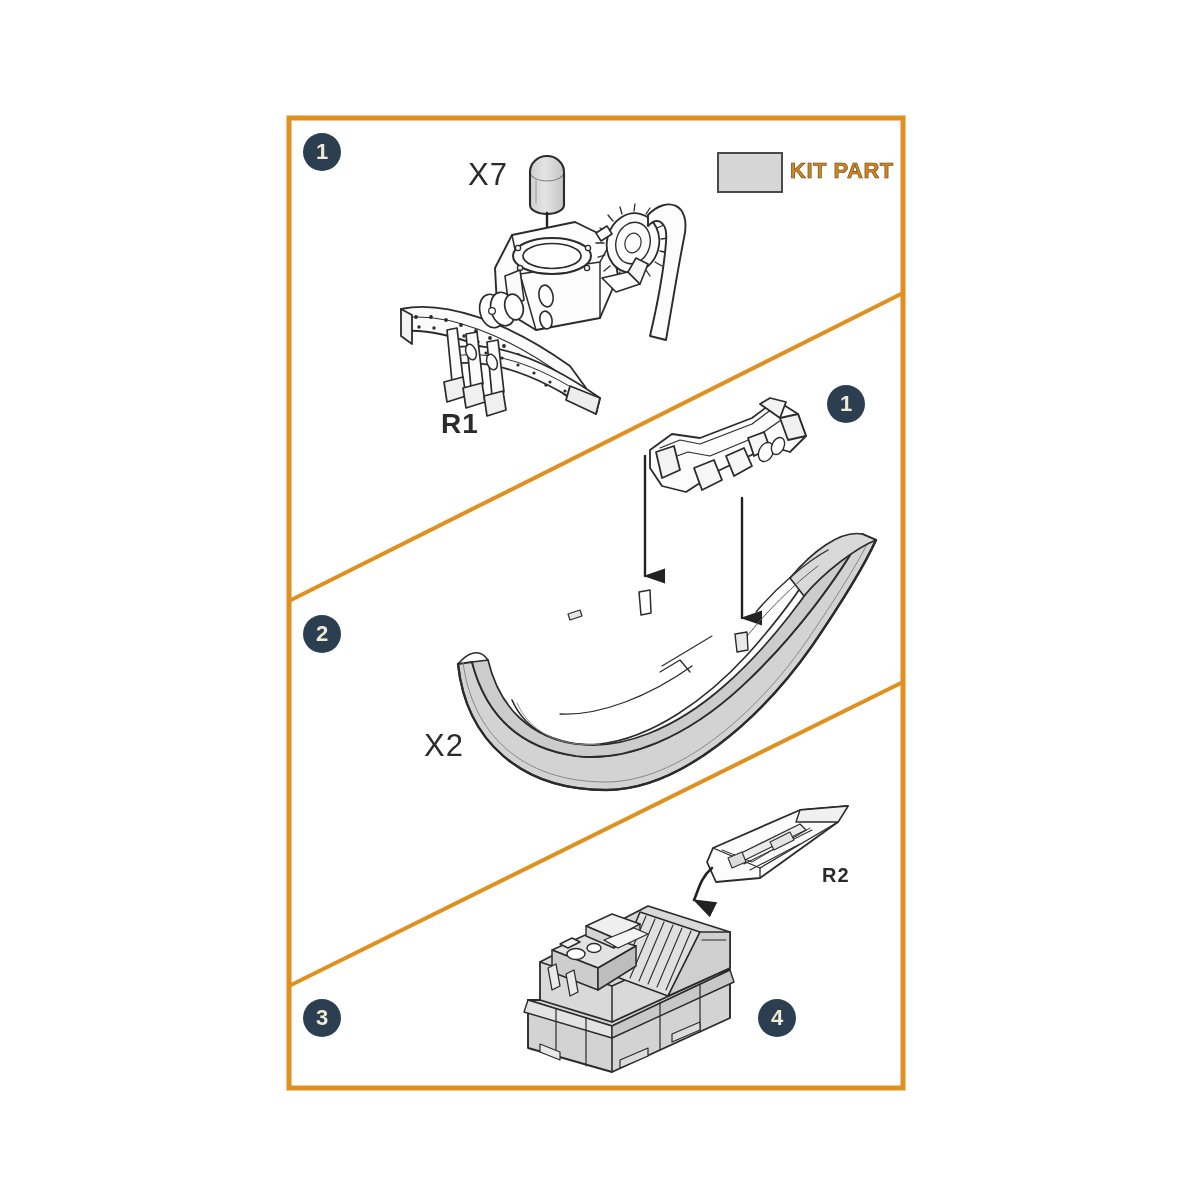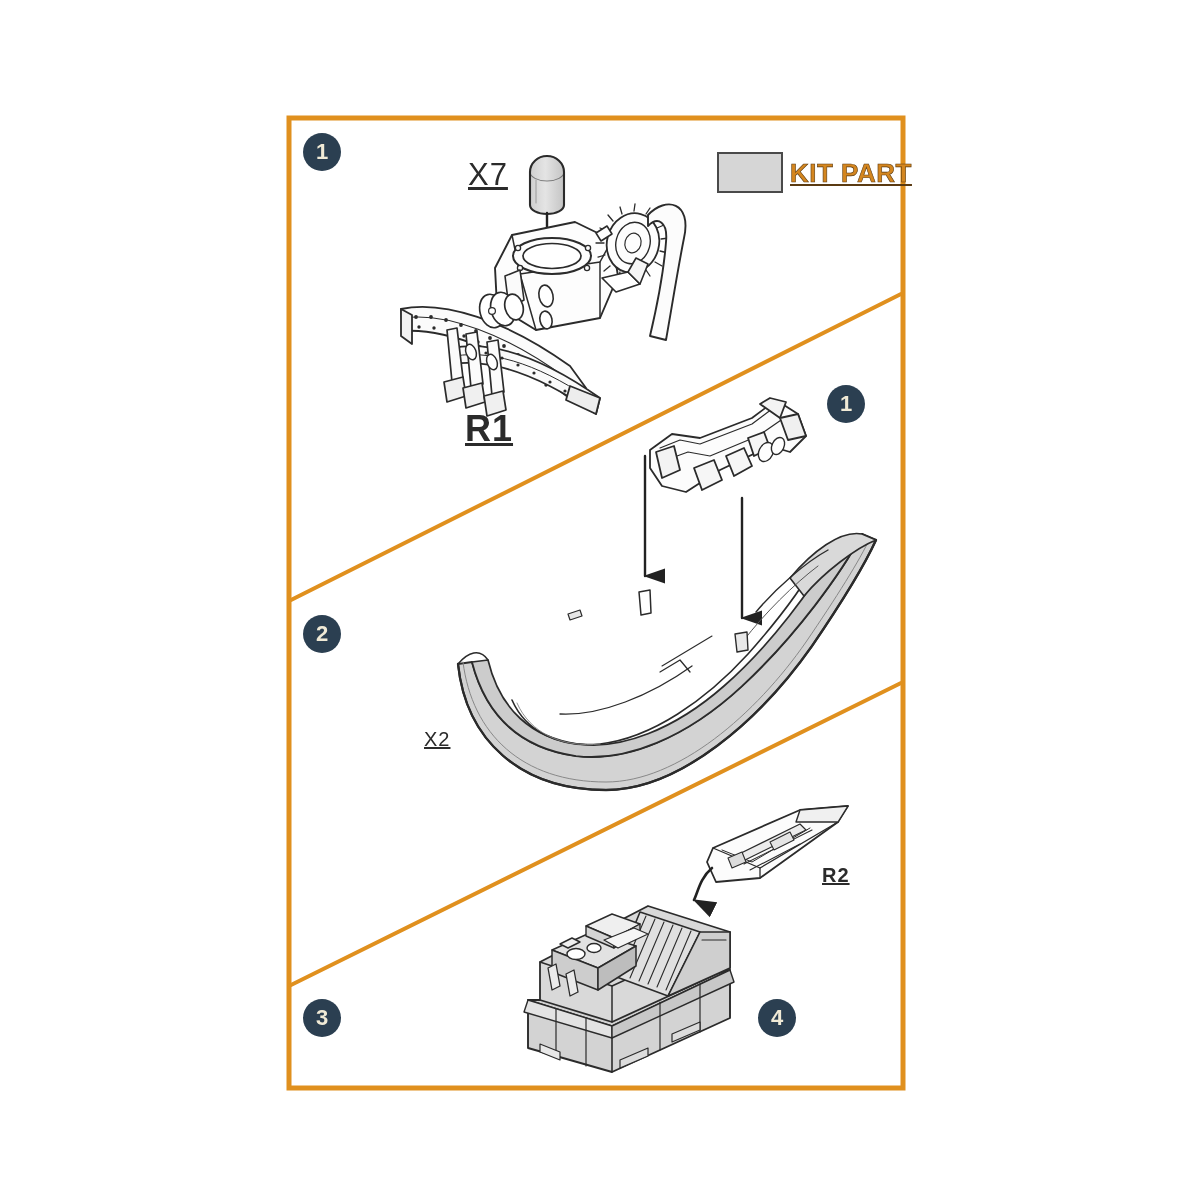--- a/index.html
+++ b/index.html
@@ -10,28 +10,27 @@
     overflow:hidden;
   }
   #sheet{position:relative;width:1200px;height:1200px;}
   svg.layer{position:absolute;top:0;left:0;width:1200px;height:1200px;}
   .lbl{
     position:absolute;
     font-family:"Liberation Sans", sans-serif;
     color:#2b2b2b;
     white-space:nowrap;
     user-select:none;
-    text-decoration:underline;
   }
   .lbl-x7{left:468px;top:157px;font-size:31px;font-weight:400;letter-spacing:1px;}
-  .lbl-x2{left:424px;top:728px;font-size:20px;font-weight:400;letter-spacing:1px;}
-  .lbl-r1{left:465px;top:408px;font-size:36px;font-weight:700;letter-spacing:1px;}
+  .lbl-x2{left:424px;top:728px;font-size:31px;font-weight:400;letter-spacing:1px;}
+  .lbl-r1{left:441px;top:408px;font-size:28px;font-weight:700;letter-spacing:1px;}
   .lbl-r2{left:822px;top:864px;font-size:20px;font-weight:700;letter-spacing:1px;}
   .lbl-kit{
-    left:790px;top:158px;font-size:26px;font-weight:700;
+    left:790px;top:158px;font-size:22px;font-weight:700;
     color:#d4861f;letter-spacing:0.5px;
     -webkit-text-stroke:0.6px #5a3a12;
   }
   .badge{
     position:absolute;width:38px;height:38px;border-radius:50%;
     background:#2b3f51;color:#f0ead6;
     display:flex;align-items:center;justify-content:center;
     font-size:22px;font-weight:700;font-family:"Liberation Sans", sans-serif;
     line-height:1;
   }

